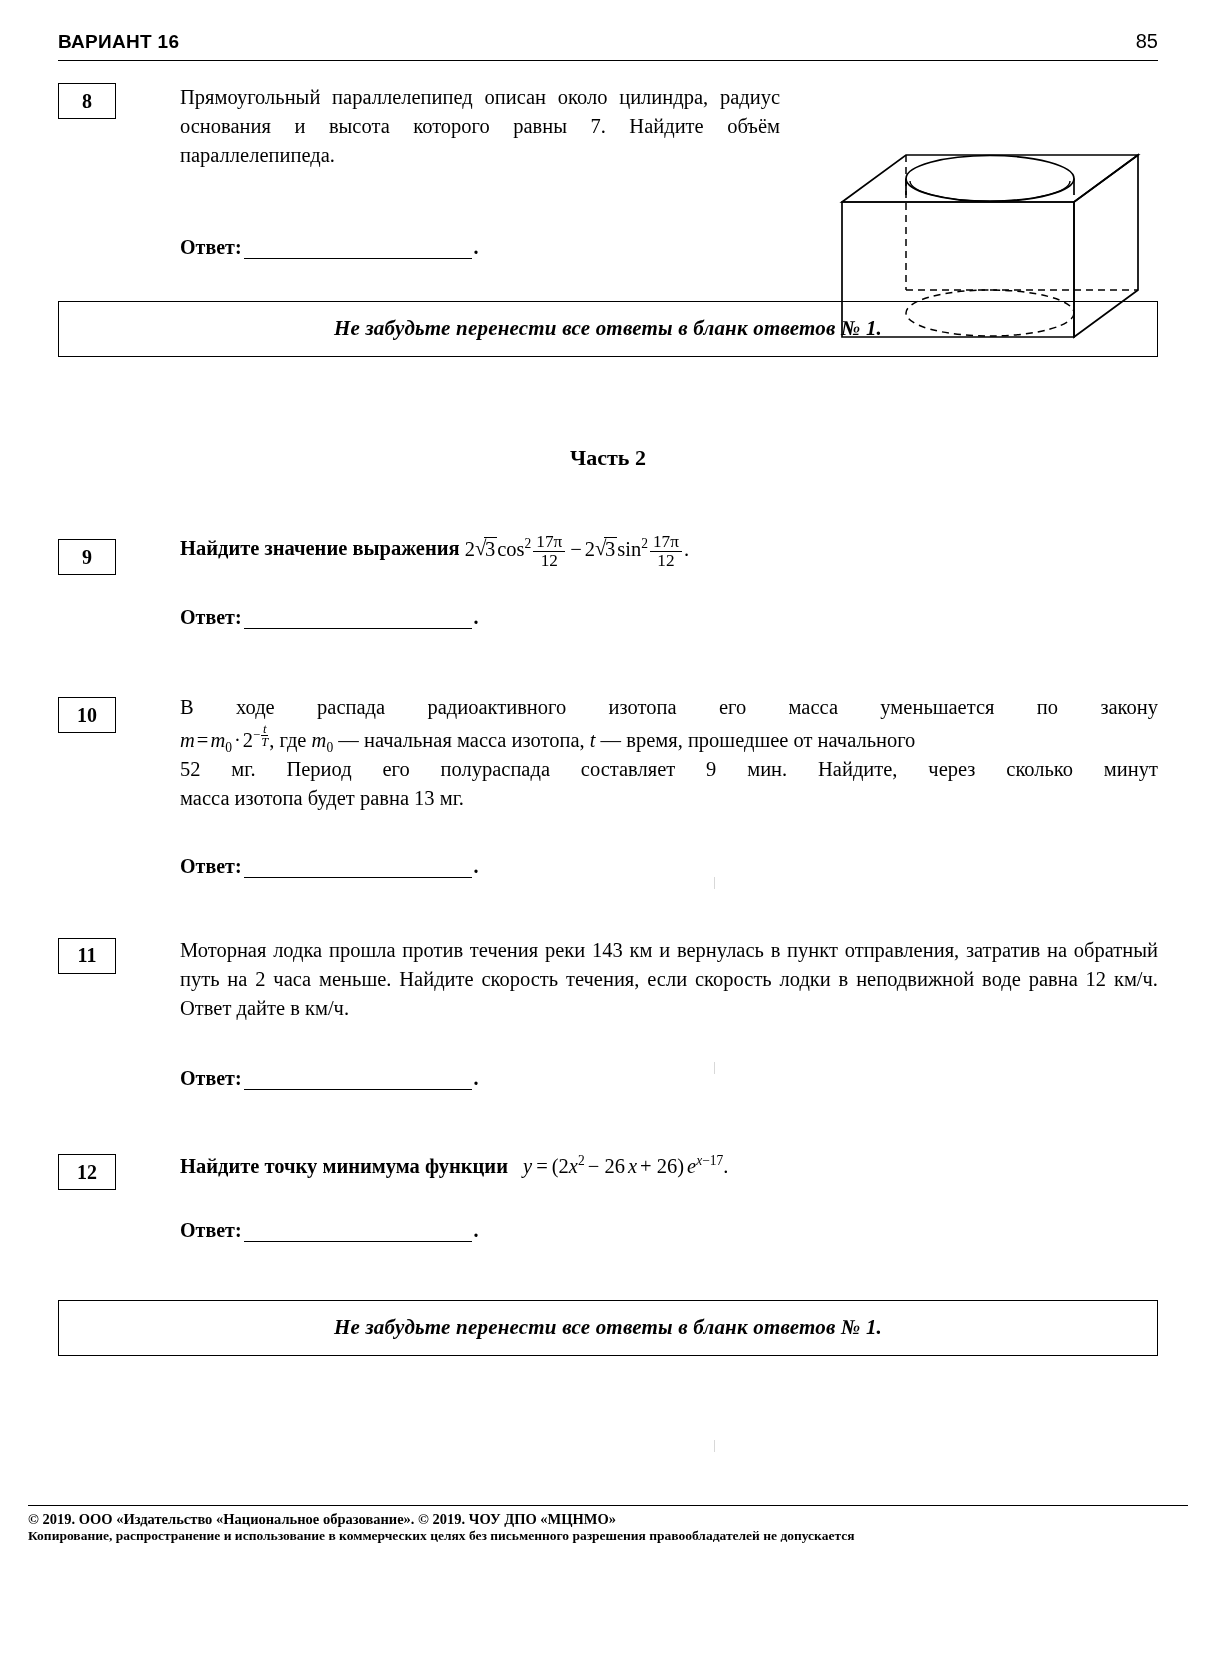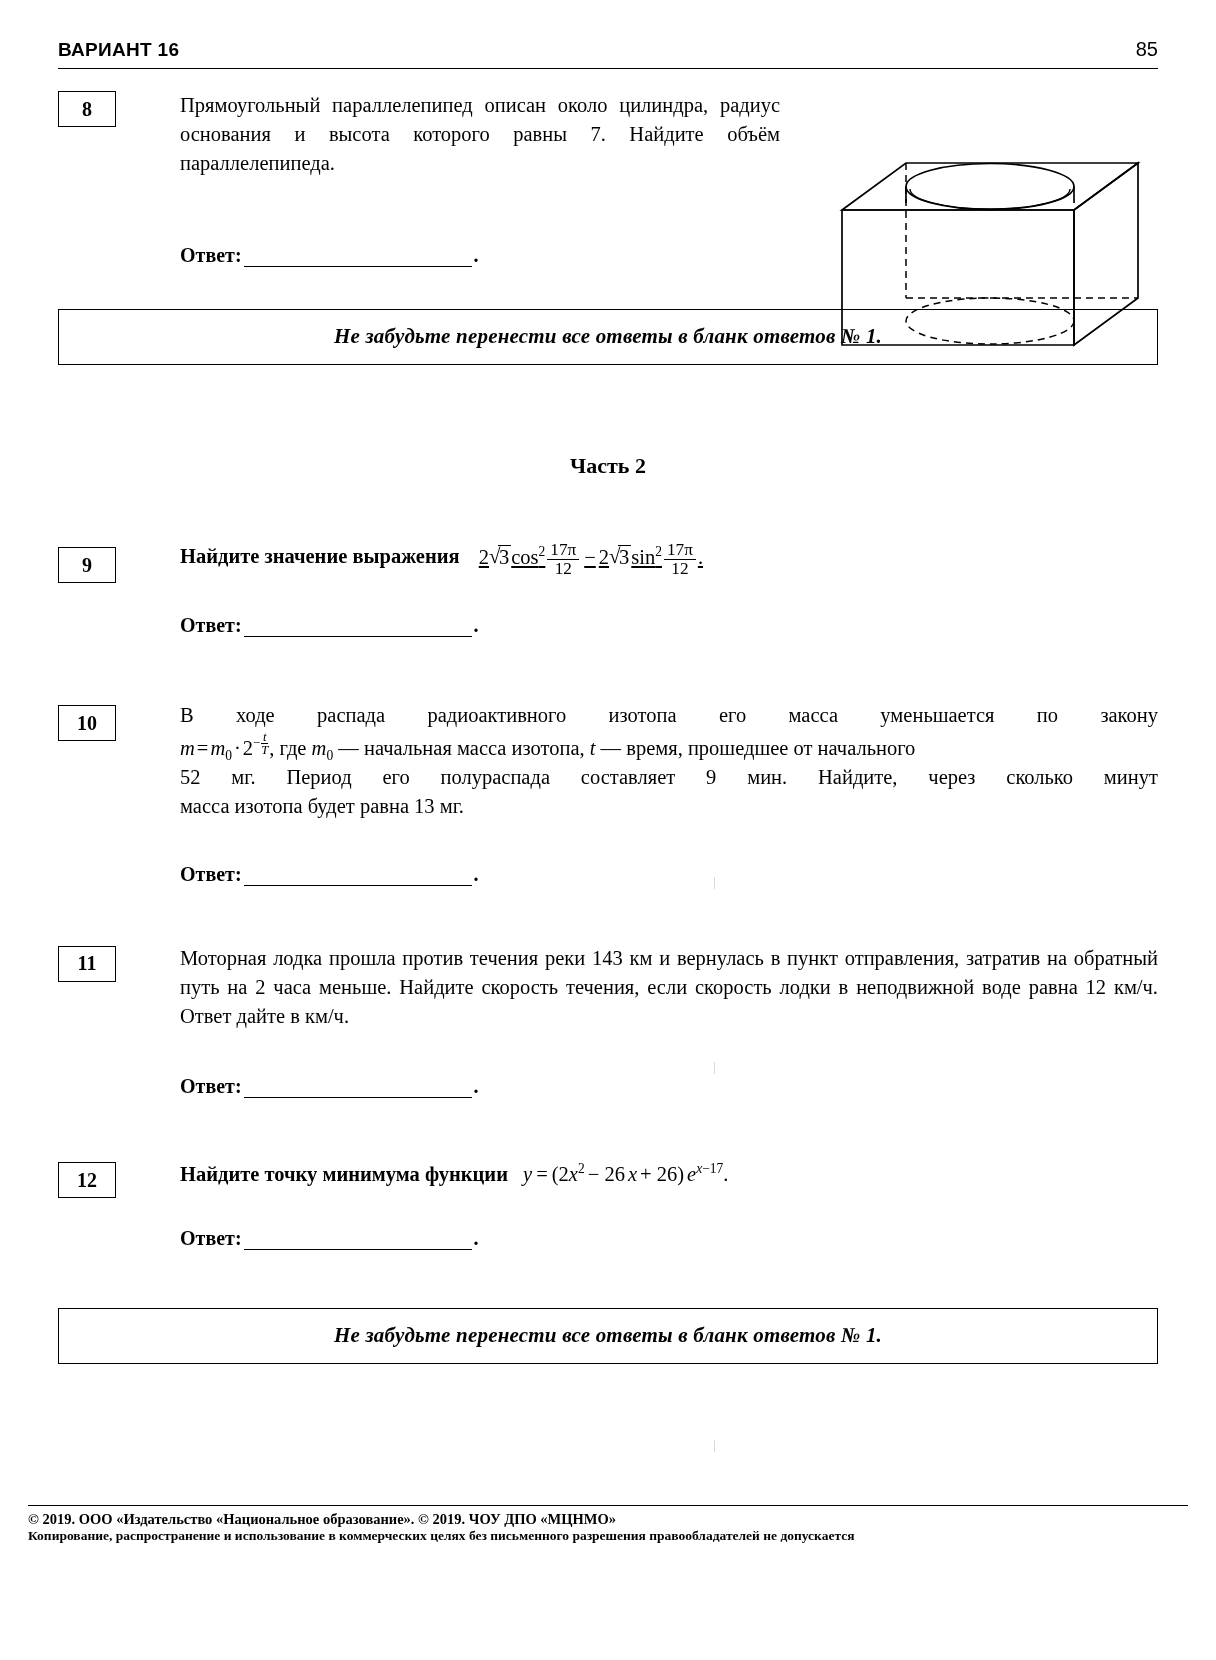--- a/index.html
+++ b/index.html
@@ -13,21 +13,21 @@
     font-family: "Liberation Serif", serif;
     color: #000;
     position: relative;
     overflow: hidden;
   }
   .page {
     position: relative;
     width: 1216px;
     height: 1552px;
     box-sizing: border-box;
-    padding: 16px 30px;
+    padding: 8px 30px;
   }
 
   
   .header {
     display: flex;
     align-items: flex-end;
     justify-content: space-between;
     padding: 22px 28px 4px 28px;
   }
   .header-left {
@@ -248,21 +248,21 @@
   </div>
 
   <div class="reminder" style="margin-top:42px;">Не забудьте перенести все ответы в бланк ответов № 1.</div>
 
   <div class="part-title" style="margin-top:88px;">Часть 2</div>
 
   <div class="task" style="margin-top:62px;">
     <div class="tasknum" style="top:6px;">9</div>
     <div class="body-text">
       <b>Найдите значение выражения</b>
-      <span class="math" style="font-style:normal; margin-left:14px;text-decoration:underline;">
+      <span class="math" style="font-style:normal; ">
         <span class="mn">2</span><span class="sqrt"><span>3</span></span><span class="mn">cos</span><sup>2</sup><span class="frac"><span class="num">17π</span><span class="den">12</span></span><span class="mn" style="margin:0 3px;">−</span><span class="mn">2</span><span class="sqrt"><span>3</span></span><span class="mn">sin</span><sup>2</sup><span class="frac"><span class="num">17π</span><span class="den">12</span></span><span class="mn">.</span>
       </span>
     </div>
     <div class="answer-line" style="margin-top:36px;">
       <span class="answer-label">Ответ:</span>
       <span class="answer-blank"></span>
       <span class="answer-dot">.</span>
     </div>
   </div>
 

